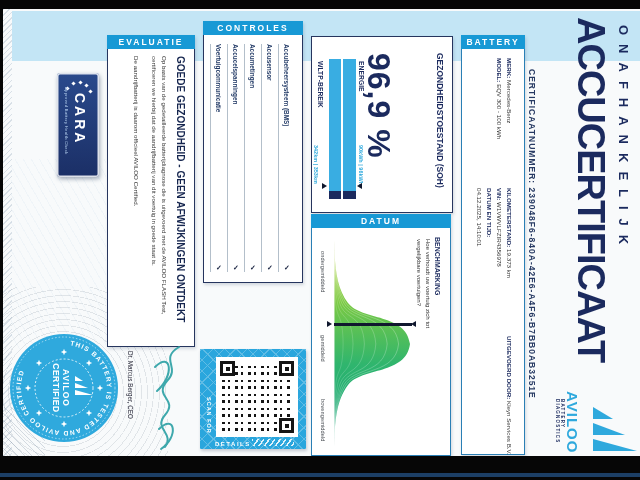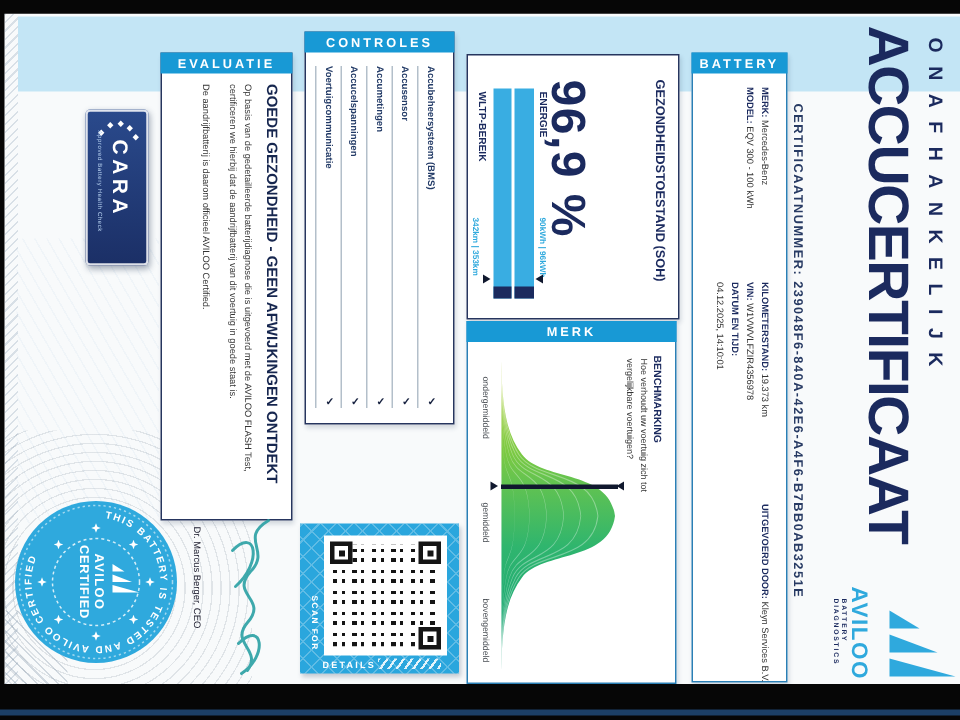--- a/index.html
+++ b/index.html
@@ -210,21 +210,21 @@
       <div class="mark-l" style="left:45px;top:146px"></div>
       <span class="rs-lab v" style="left:5px">WLTP-BEREIK</span>
       <div class="bar bar2">
           <div class="tip"></div>
         </div>
       <span class="rs-val v" style="left:1px">342km | 353km</span>
       <div class="mark-r" style="left:10px;top:146px"></div>
     </div>
 
     <div class="card card-sc teal">
-      <div class="chdr">MERK</div>
+      <div class="chdr">DATUM</div>
       <span class="bench-title v">BENCHMARKING</span>
       <span class="bench-text v">Hoe verhoudt uw voertuig zich tot vergelijkbare voertuigen?</span>
       <svg class="curve" width="92" height="206" viewBox="0 0 92 206">
         <defs>
           <linearGradient id="bellg" x1="0" y1="0" x2="0" y2="1">
             <stop offset="0" stop-color="#c9dc4e"></stop>
             <stop offset="0.3" stop-color="#7ac943"></stop>
             <stop offset="0.6" stop-color="#2fb56e"></stop>
             <stop offset="1" stop-color="#12a27a"></stop>
           </linearGradient>

